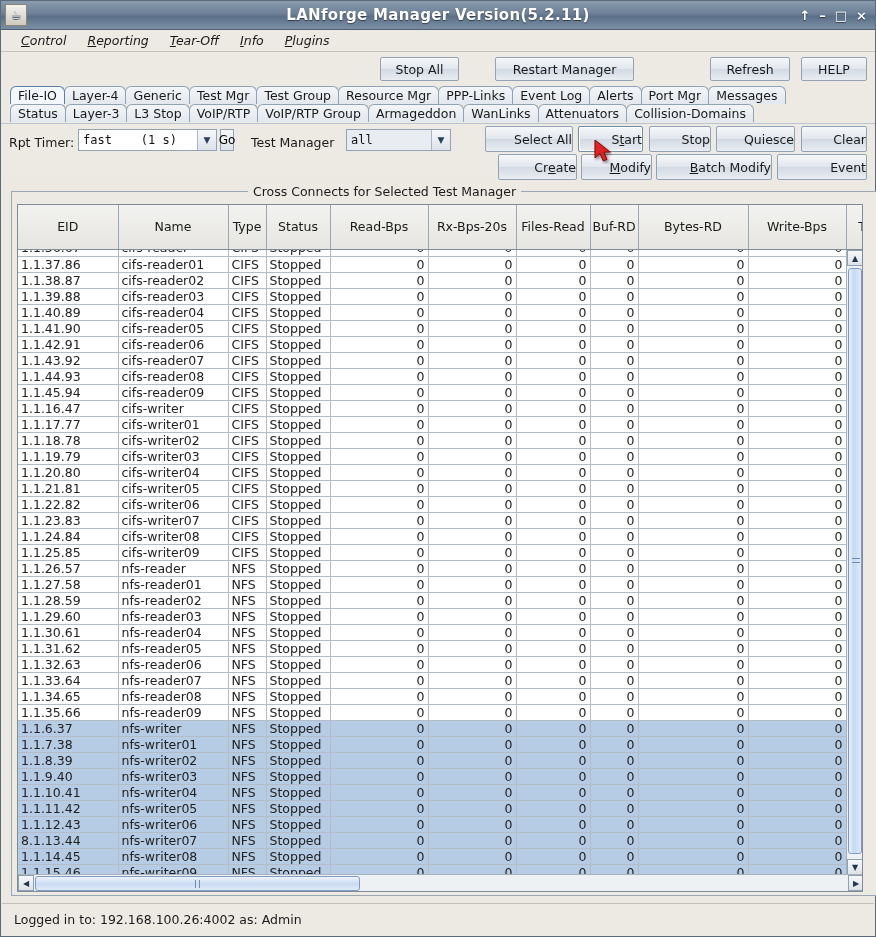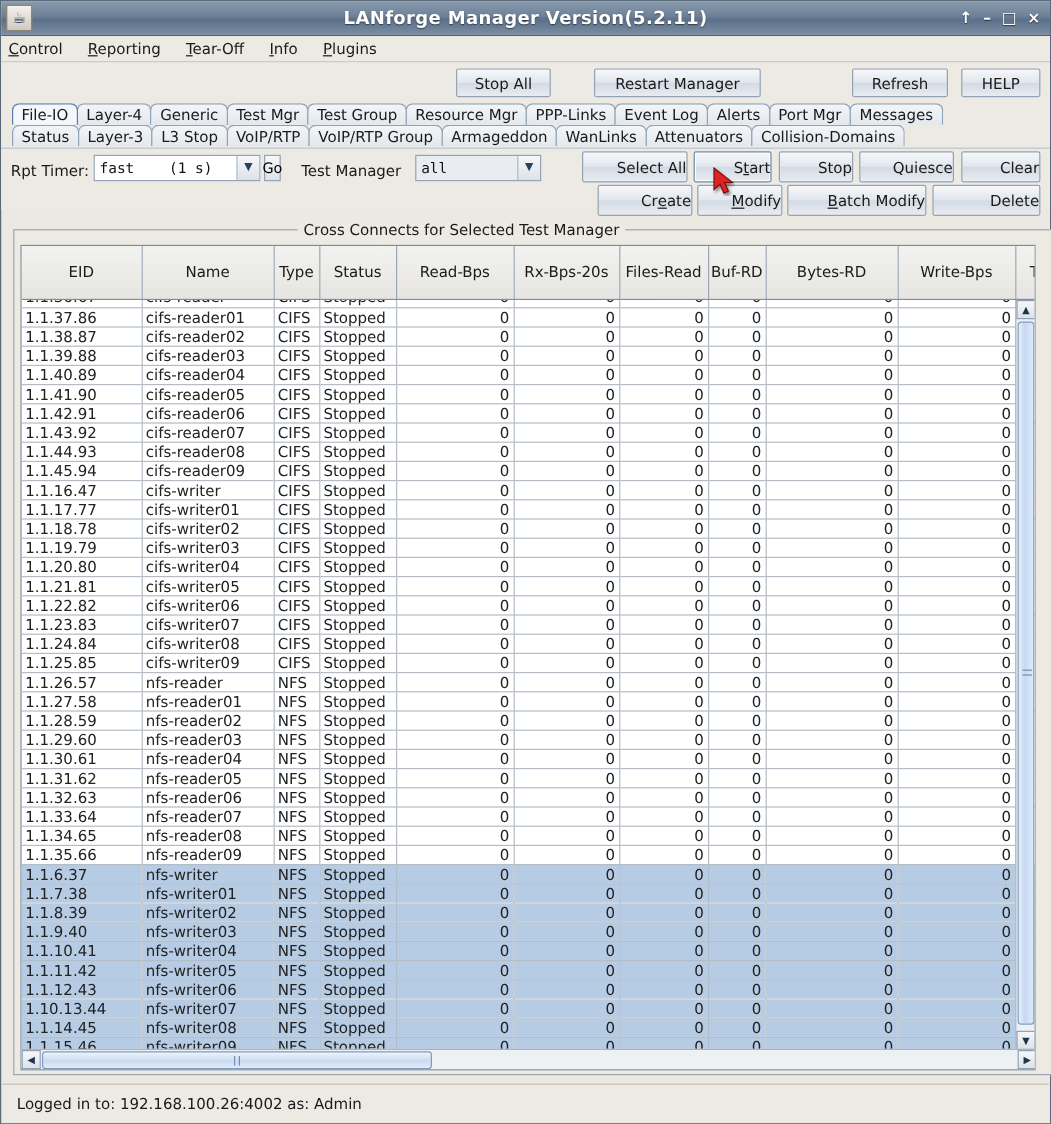--- a/index.html
+++ b/index.html
@@ -51,21 +51,22 @@
   }
   .win-btn { font-size: 13px; line-height: 1; color: #fff; cursor: default;
              text-shadow: 0 1px 1px rgba(0,0,0,.6); font-weight: bold; }
 
   
   #menubar {
     height: 22px; flex: 0 0 22px;
     background: #eceae3;
     border-bottom: 1px solid #c8c4ba;
     display: flex; align-items: center;
-    padding-left: 4px;
+    padding-left: 18px;
+    font-style: italic;
   }
   .menu-item {
     padding: 2px 10px 2px 2px; margin-right: 9px;
     font-size: 12.5px; color: #1a1a1a;
   }
   .menu-item .mn { text-decoration: underline; }
 
   
   #toolbar {
     height: 34px; flex: 0 0 34px;
@@ -396,21 +397,21 @@
       </div>
     <div class="act-btn" style="left:580px;top:30px;width:71px;">
         <span class="mn">M</span>
         <span>odify</span>
       </div>
     <div class="act-btn" style="left:655px;top:30px;width:116px;">
         <span class="mn">B</span>
         <span>atch Modify</span>
       </div>
     <div class="act-btn" style="left:776px;top:30px;width:90px;">
-        <span>Delete</span>
+        <span>Event</span>
       </div>
   </div>
 
   <div id="groupbox">
     <div id="group-title">Cross Connects for Selected Test Manager</div>
 
     <div id="tablewrap">
 
       <div id="headwrap">
         <table class="grid" id="headtable">
@@ -937,21 +938,21 @@
                   <td class="left">Stopped</td>
                   <td class="num">0</td>
                   <td class="num">0</td>
                   <td class="num">0</td>
                   <td class="num">0</td>
                   <td class="num">0</td>
                   <td class="num">0</td>
                   <td class="num"></td>
                 </tr>
                 <tr class="row sel">
-                  <td class="left">1.10.13.44</td>
+                  <td class="left">8.1.13.44</td>
                   <td class="left">nfs-writer07</td>
                   <td class="left">NFS</td>
                   <td class="left">Stopped</td>
                   <td class="num">0</td>
                   <td class="num">0</td>
                   <td class="num">0</td>
                   <td class="num">0</td>
                   <td class="num">0</td>
                   <td class="num">0</td>
                   <td class="num"></td>

